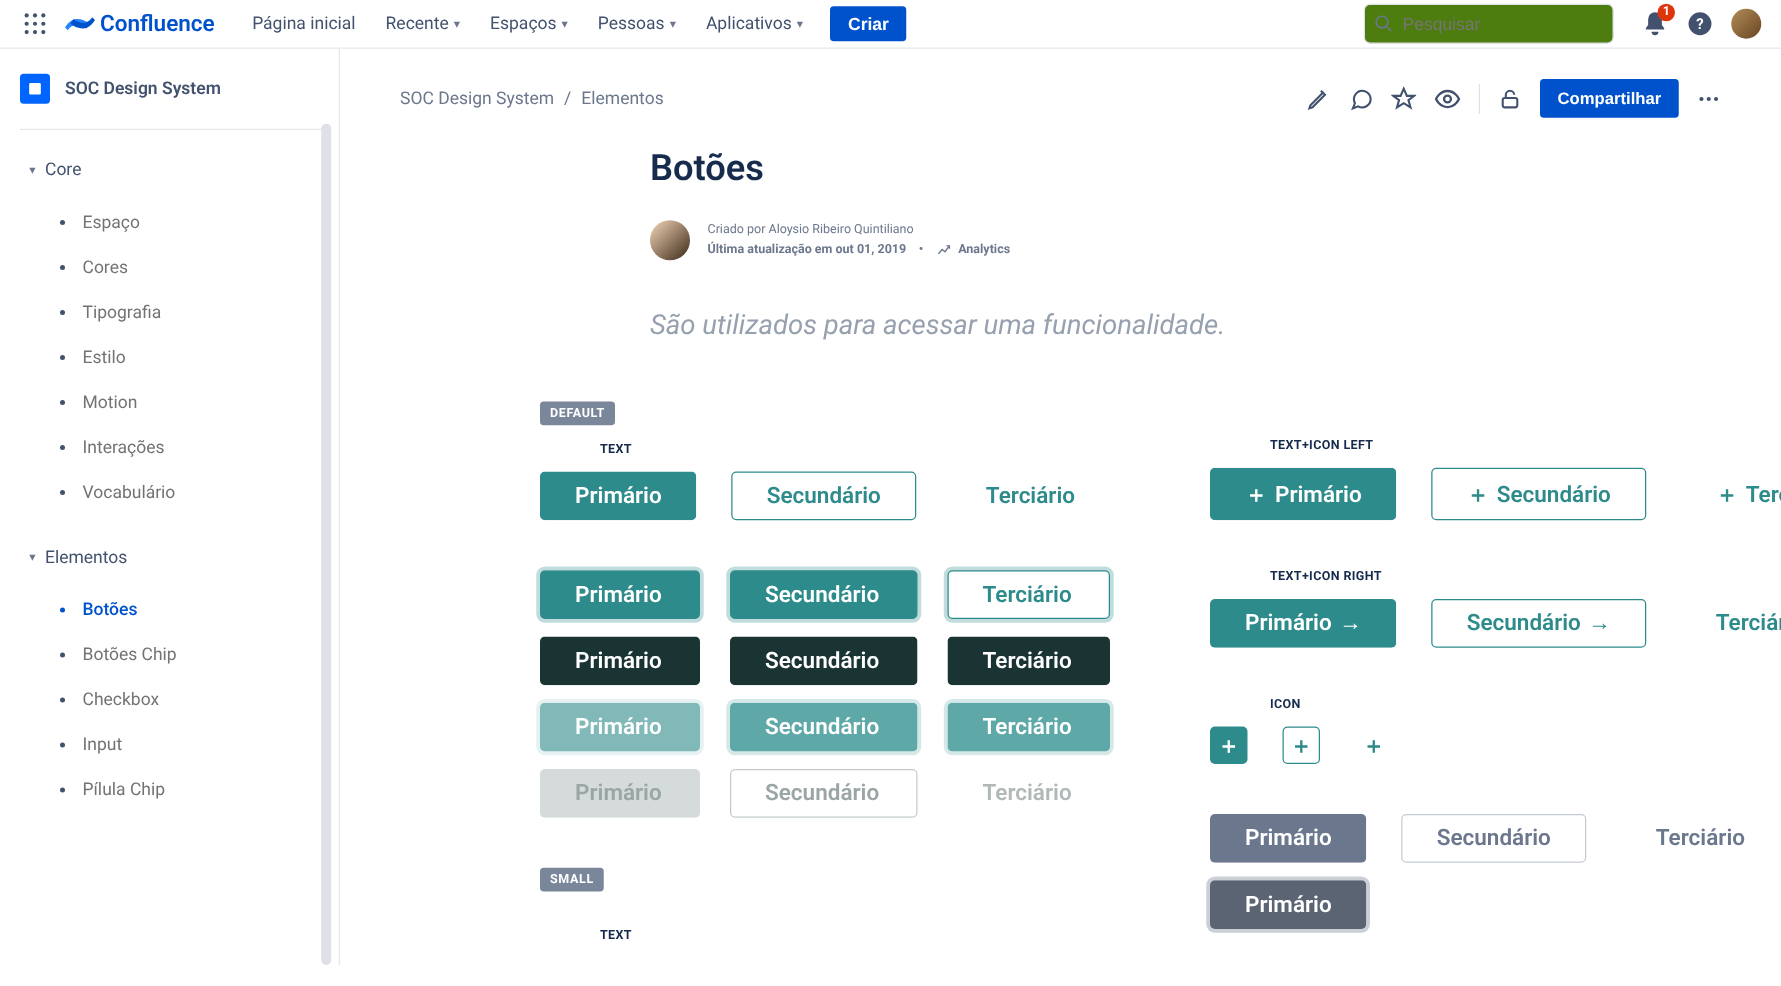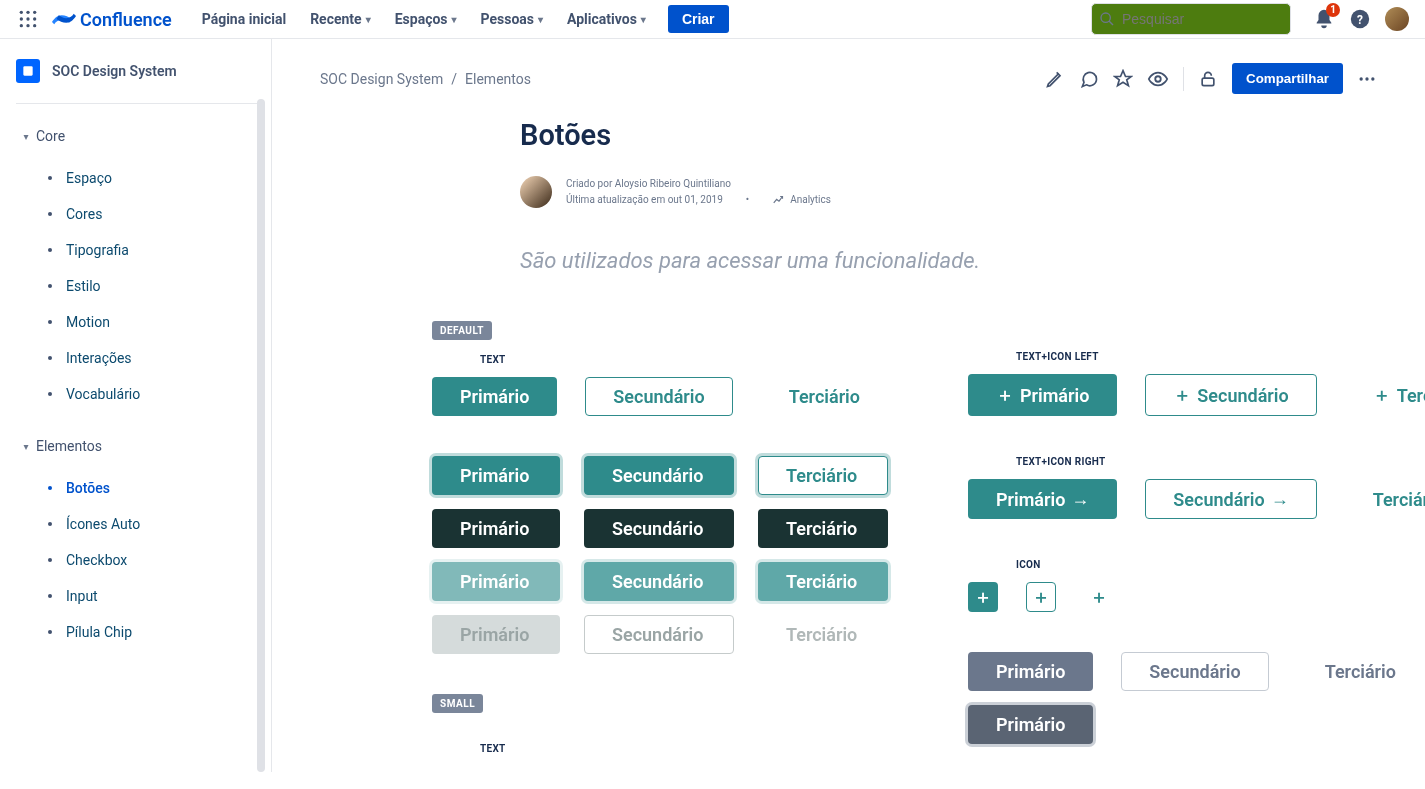--- a/index.html
+++ b/index.html
@@ -4,21 +4,21 @@
 <style>
 * { box-sizing: border-box; margin: 0; padding: 0; }
 body { font-family: -apple-system, BlinkMacSystemFont, "Segoe UI", Roboto, sans-serif; font-size: 14px; color: #172B4D; background: #fff; }
 
 
 .topnav { height: 39px; border-bottom: 1px solid #e5e7eb; display: flex; align-items: center; padding: 0 16px; gap: 8px; }
 .appswitcher { width: 24px; height: 24px; display: flex; align-items: center; justify-content: center; cursor: pointer; }
 .logo { display: flex; align-items: center; gap: 4px; color: #0052CC; font-weight: 600; font-size: 18px; margin-left:4px; margin-right:12px;}
 .logo-icon { width: 24px; height: 24px; }
 .nav-links { display: flex; align-items: center; gap: 4px; }
-.nav-link { padding: 6px 10px; color: #42526E; font-weight: 700; display: flex; align-items: center; gap: 4px; border-radius: 3px; cursor: pointer; }
+.nav-link { padding: 6px 10px; color: #42526E; font-weight: 400; display: flex; align-items: center; gap: 4px; border-radius: 3px; cursor: pointer; }
 .chevron { font-size: 10px; color: #6B778C; }
 .create-btn { background: #0052CC; color: #fff; border: none; padding: 6px 14px; border-radius: 3px; font-weight: 600; font-size: 14px; cursor: pointer; margin-left: 8px; }
 .spacer { flex: 1; }
 .search-box { position: relative; width: 200px; }
 .search-input { width: 100%; height: 32px; border: 1px solid #dfe1e6; border-radius: 5px; padding: 0 10px 0 30px; font-size: 14px; background: #4d7c0f; }
 .search-icon { position: absolute; left: 8px; top: 50%; transform: translateY(-50%); color: #6B778C; }
 .topnav-icons { display: flex; align-items: center; gap: 14px; margin-left: 14px; }
 .notif { position: relative; }
 .badge { position: absolute; top: -5px; right: -5px; background: #DE350B; color: #fff; border-radius: 8px; font-size: 10px; min-width: 14px; height: 14px; line-height: 14px; text-align: center; padding: 0 3px; font-weight: 700; }
 .avatar { width: 24px; height: 24px; border-radius: 50%; background: linear-gradient(135deg,#b08d57,#6b4423); }
@@ -28,40 +28,40 @@
 .sidebar { width: 272px; border-right: 1px solid #e5e7eb; padding: 20px 8px 20px 16px; overflow-y: auto; position: relative; }
 .sidebar::after { content:''; position:absolute; right:6px; top:60px; bottom:0; width:8px; background:#dfe1e6; border-radius:4px; }
 .space-header { display: flex; align-items: center; gap: 12px; margin-bottom: 20px; }
 .space-icon { width: 24px; height: 24px; background: #0065FF; border-radius: 3px; display: flex; align-items: center; justify-content: center; }
 .space-title { font-weight: 600; font-size: 14px; color: #42526E; }
 .tree-divider { height: 1px; background: #e5e7eb; margin: 12px 0; }
 .tree-item { display: flex; align-items: center; padding: 6px 0; cursor: pointer; }
 .tree-caret { width: 20px; display: inline-flex; justify-content: center; font-size: 10px; color: #6B778C;}
 .tree-group { font-weight: 400; color: #42526E; padding: 6px 0;}
 .tree-children { list-style: none; padding-left: 24px; margin: 4px 0 14px; }
-.tree-children li { display: flex; align-items: center; padding: 10px 0; color: #0c4a6e; font-size: 14px; cursor:pointer;}
+.tree-children li { display: flex; align-items: center; padding: 10px 0; color: #737373; font-size: 14px; cursor:pointer;}
 .tree-children li.active { color: #0052CC; font-weight: 500; }
 .dot { width: 4px; height: 4px; background: #42526E; border-radius: 50%; margin-right: 14px; margin-left: 8px; }
 .tree-children li.active .dot { background: #0052CC; }
 
 
 .main { flex: 1; overflow-y: auto; padding: 24px 48px 40px; position:relative;}
 .page-head { display: flex; align-items: center; justify-content: space-between; margin-bottom: 24px; }
 .breadcrumbs { color: #6B778C; font-size: 14px; display:flex; gap:8px; align-items:center;}
 .breadcrumbs a { color: #6B778C; text-decoration: none; }
 .actions { display: flex; align-items: center; gap: 14px; }
 .action-icon { color: #42526E; cursor: pointer; display:flex; align-items:center;}
 .divider-v { width: 1px; height: 24px; background: #dfe1e6; }
 .share-btn { background: #0052CC; color: #fff; border: none; padding: 8px 14px; border-radius: 3px; font-weight: 600; cursor: pointer; }
 .content { max-width: 800px; margin-left: 200px; }
 .page-title { font-size: 29px; font-weight: 600; color: #172B4D; margin-bottom: 24px; }
 .byline { display: flex; align-items: center; gap: 14px; margin-bottom: 40px; }
 .byline-avatar { width: 32px; height: 32px; border-radius: 50%; background: linear-gradient(135deg,#f5d7b8,#3a2817); flex-shrink:0;}
 .byline-text { font-size: 10px; color: #6B778C; line-height: 1.6; }
-.byline-row { display:flex; gap:23px; align-items:flex-start;}
+.byline-row { display:flex; gap:10px; align-items:flex-start;font-weight:bold;}
 .analytics-link { display:inline-flex; align-items:center; gap:4px; color:#6B778C;}
 .intro { font-size: 22px; font-style: italic; color: #97A0AF; margin-bottom: 48px; }
 
 
 .tag-chip { display: inline-block; background: #7A869A; color: #fff; font-size: 10px; font-weight: 700; padding: 4px 8px; border-radius: 3px; letter-spacing: .5px; margin-bottom: 14px;}
 .section-label { font-size: 10px; font-weight: 700; color: #172B4D; letter-spacing: .3px; margin-bottom: 12px; margin-left: 48px; }
 .examples { display:flex; gap: 80px; margin-left: -88px;}
 .col { flex-shrink:0;}
 .btn-row { display: flex; gap: 28px; align-items: center; margin-bottom: 40px;}
 .ex-btn { display: inline-flex; align-items: center; gap: 6px; padding: 8px 27px; border-radius: 4px; font-size: 18px; font-weight: 600; border: 1.5px solid transparent; }
@@ -202,21 +202,21 @@
       <span class="tree-caret">▾</span>
       <span class="tree-group">Elementos</span>
     </div>
     <ul class="tree-children">
       <li class="active">
           <span class="dot"></span>
           <span>Botões</span>
         </li>
       <li>
           <span class="dot"></span>
-          <span>Ícones Auto</span>
+          <span>Botões Chip</span>
         </li>
       <li>
           <span class="dot"></span>
           <span>Checkbox</span>
         </li>
       <li>
           <span class="dot"></span>
           <span>Input</span>
         </li>
       <li>

